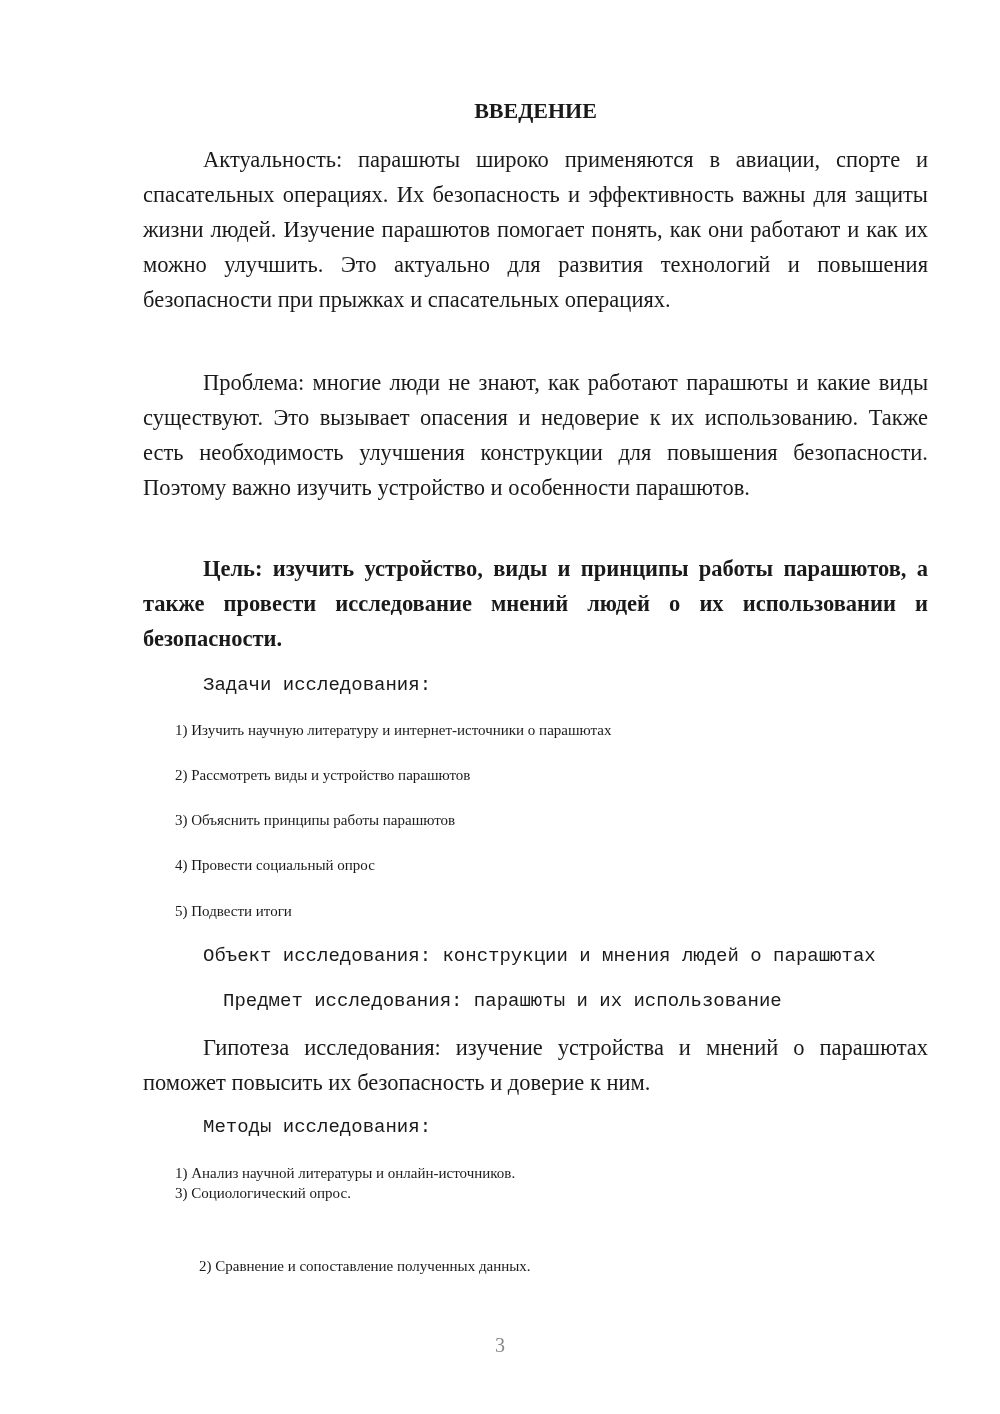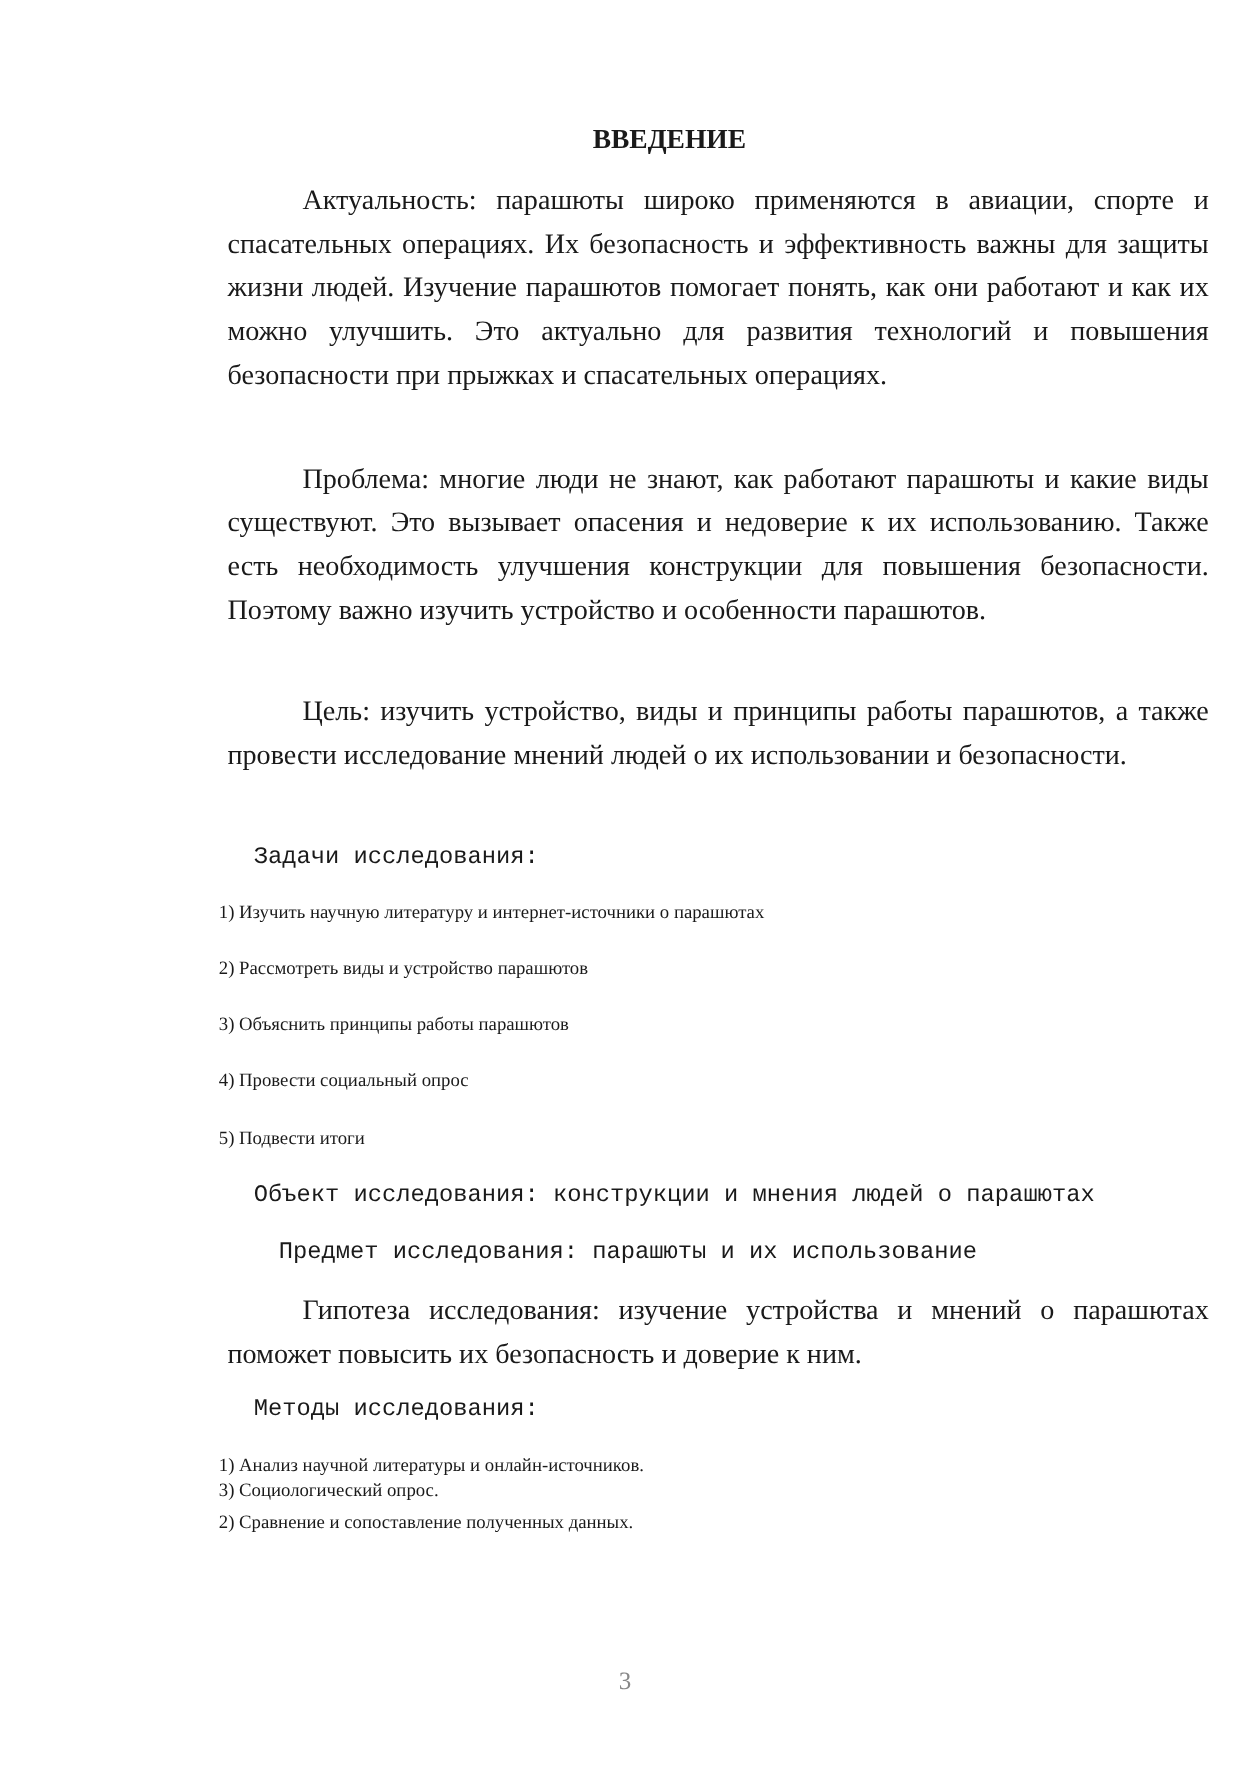--- a/index.html
+++ b/index.html
@@ -39,21 +39,21 @@
   .para {
     position: absolute;
     left: 0;
     width: 785px;
     font-size: 22.5px;
     line-height: 35px;
     text-align: justify;
     text-align-last: left;
     margin: 0;
   }
-  .indent { text-indent: 60px; margin-left: 39px; }
+  .indent { text-indent: 60px; }
   .list-item {
     position: absolute;
     left: 32px;
     font-size: 15px;
     line-height: 35px;
     white-space: nowrap;
   }
   .line-single {
     position: absolute;
     left: 60px;
@@ -77,38 +77,38 @@
 
 <div class="page">
   <div class="content">
 
     <div class="heading">ВВЕДЕНИЕ</div>
 
     <p class="para indent" style="top:142px;">Актуальность: парашюты широко применяются в авиации, спорте и спасательных операциях. Их безопасность и эффективность важны для защиты жизни людей. Изучение парашютов помогает понять, как они работают и как их можно улучшить. Это актуально для развития технологий и повышения безопасности при прыжках и спасательных операциях.</p>
 
     <p class="para indent" style="top:365px;">Проблема: многие люди не знают, как работают парашюты и какие виды существуют. Это вызывает опасения и недоверие к их использованию. Также есть необходимость улучшения конструкции для повышения безопасности. Поэтому важно изучить устройство и особенности парашютов.</p>
 
-    <p class="para indent" style="top:551px;">Цель: изучить устройство, виды и принципы работы парашютов, а также провести исследование мнений людей о их использовании и безопасности.</p>
+    <p class="para indent" style="top:551px;font-weight:bold;">Цель: изучить устройство, виды и принципы работы парашютов, а также провести исследование мнений людей о их использовании и безопасности.</p>
 
     <div class="line-single" style="top:668px;">Задачи исследования:</div>
 
     <div class="list-item" style="top:713px;">1) Изучить научную литературу и интернет-источники о парашютах</div>
     <div class="list-item" style="top:758px;">2) Рассмотреть виды и устройство парашютов</div>
     <div class="list-item" style="top:803px;">3) Объяснить принципы работы парашютов</div>
     <div class="list-item" style="top:848px;">4) Провести социальный опрос</div>
     <div class="list-item" style="top:894px;">5) Подвести итоги</div>
 
     <div class="line-single" style="top:939px;">Объект исследования: конструкции и мнения людей о парашютах</div>
 
     <div class="line-single" style="top:984px;margin-left:20px;">Предмет исследования: парашюты и их использование</div>
 
     <p class="para indent" style="top:1030px;">Гипотеза исследования: изучение устройства и мнений о парашютах поможет повысить их безопасность и доверие к ним.</p>
 
     <div class="line-single" style="top:1110px;">Методы исследования:</div>
 
     <div class="list-item" style="top:1156px;">1) Анализ научной литературы и онлайн-источников.</div>
-    <div class="list-item" style="top:1201px;">2) Сравнение и сопоставление полученных данных.</div>
+    <div class="list-item" style="top:1249px;margin-left:24px;">2) Сравнение и сопоставление полученных данных.</div>
     <div class="list-item" style="top:1176px;">3) Социологический опрос.</div>
 
   </div>
 
   <div class="page-number">3</div>
 </div>
 
 </body></html>

